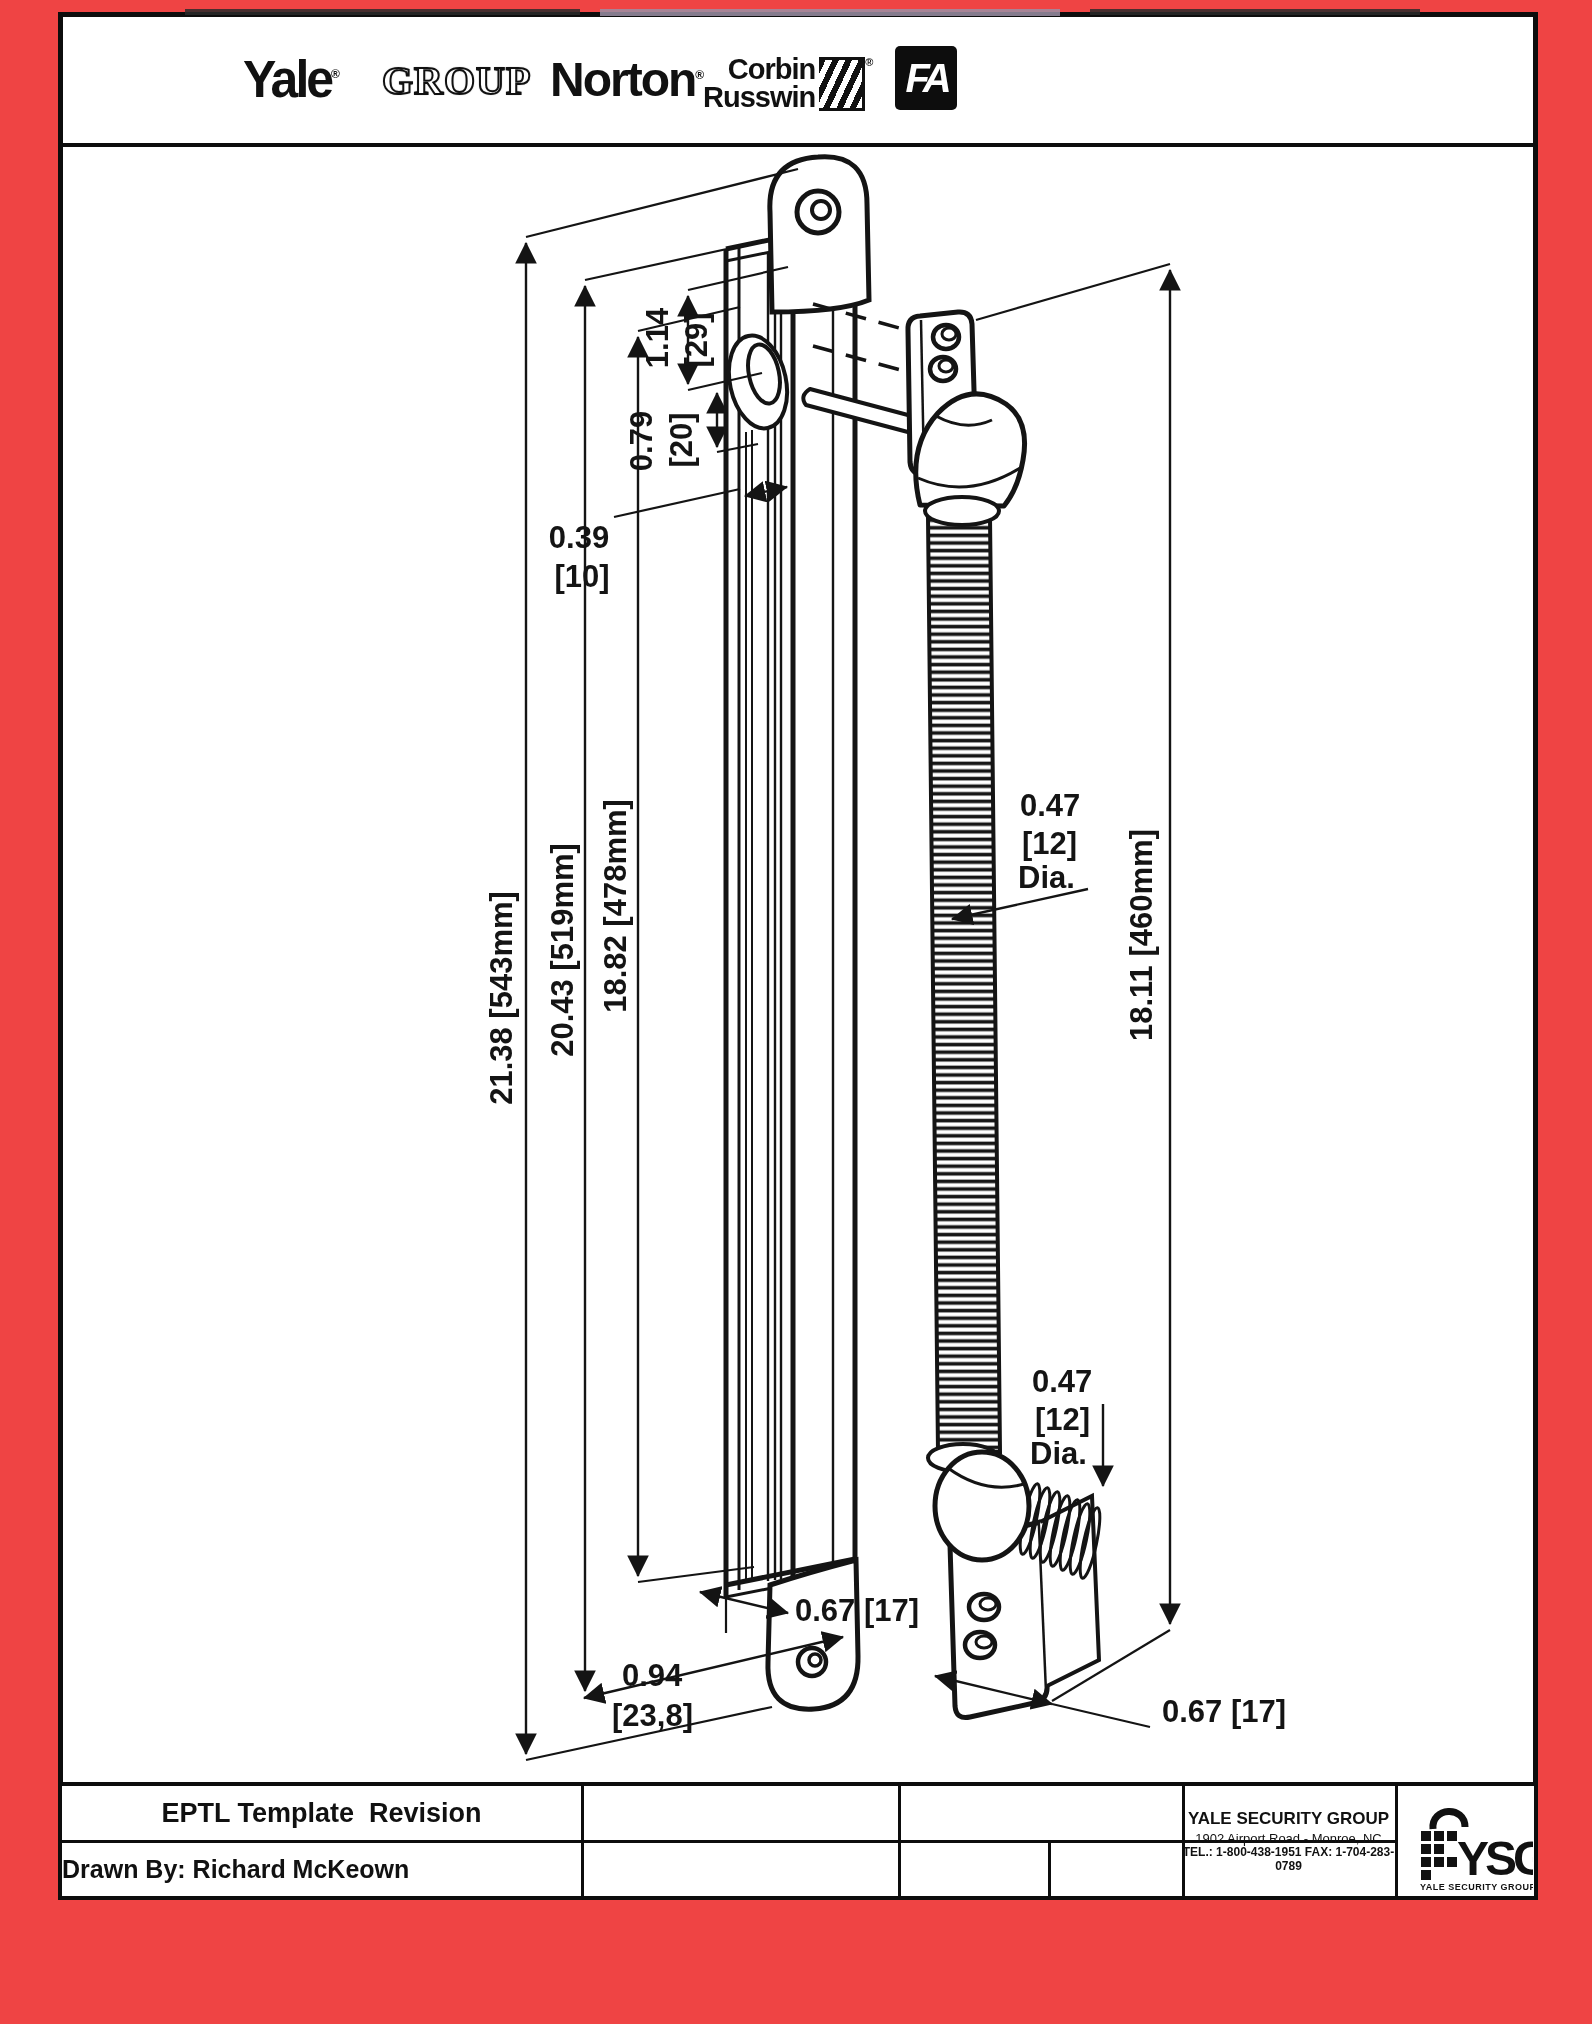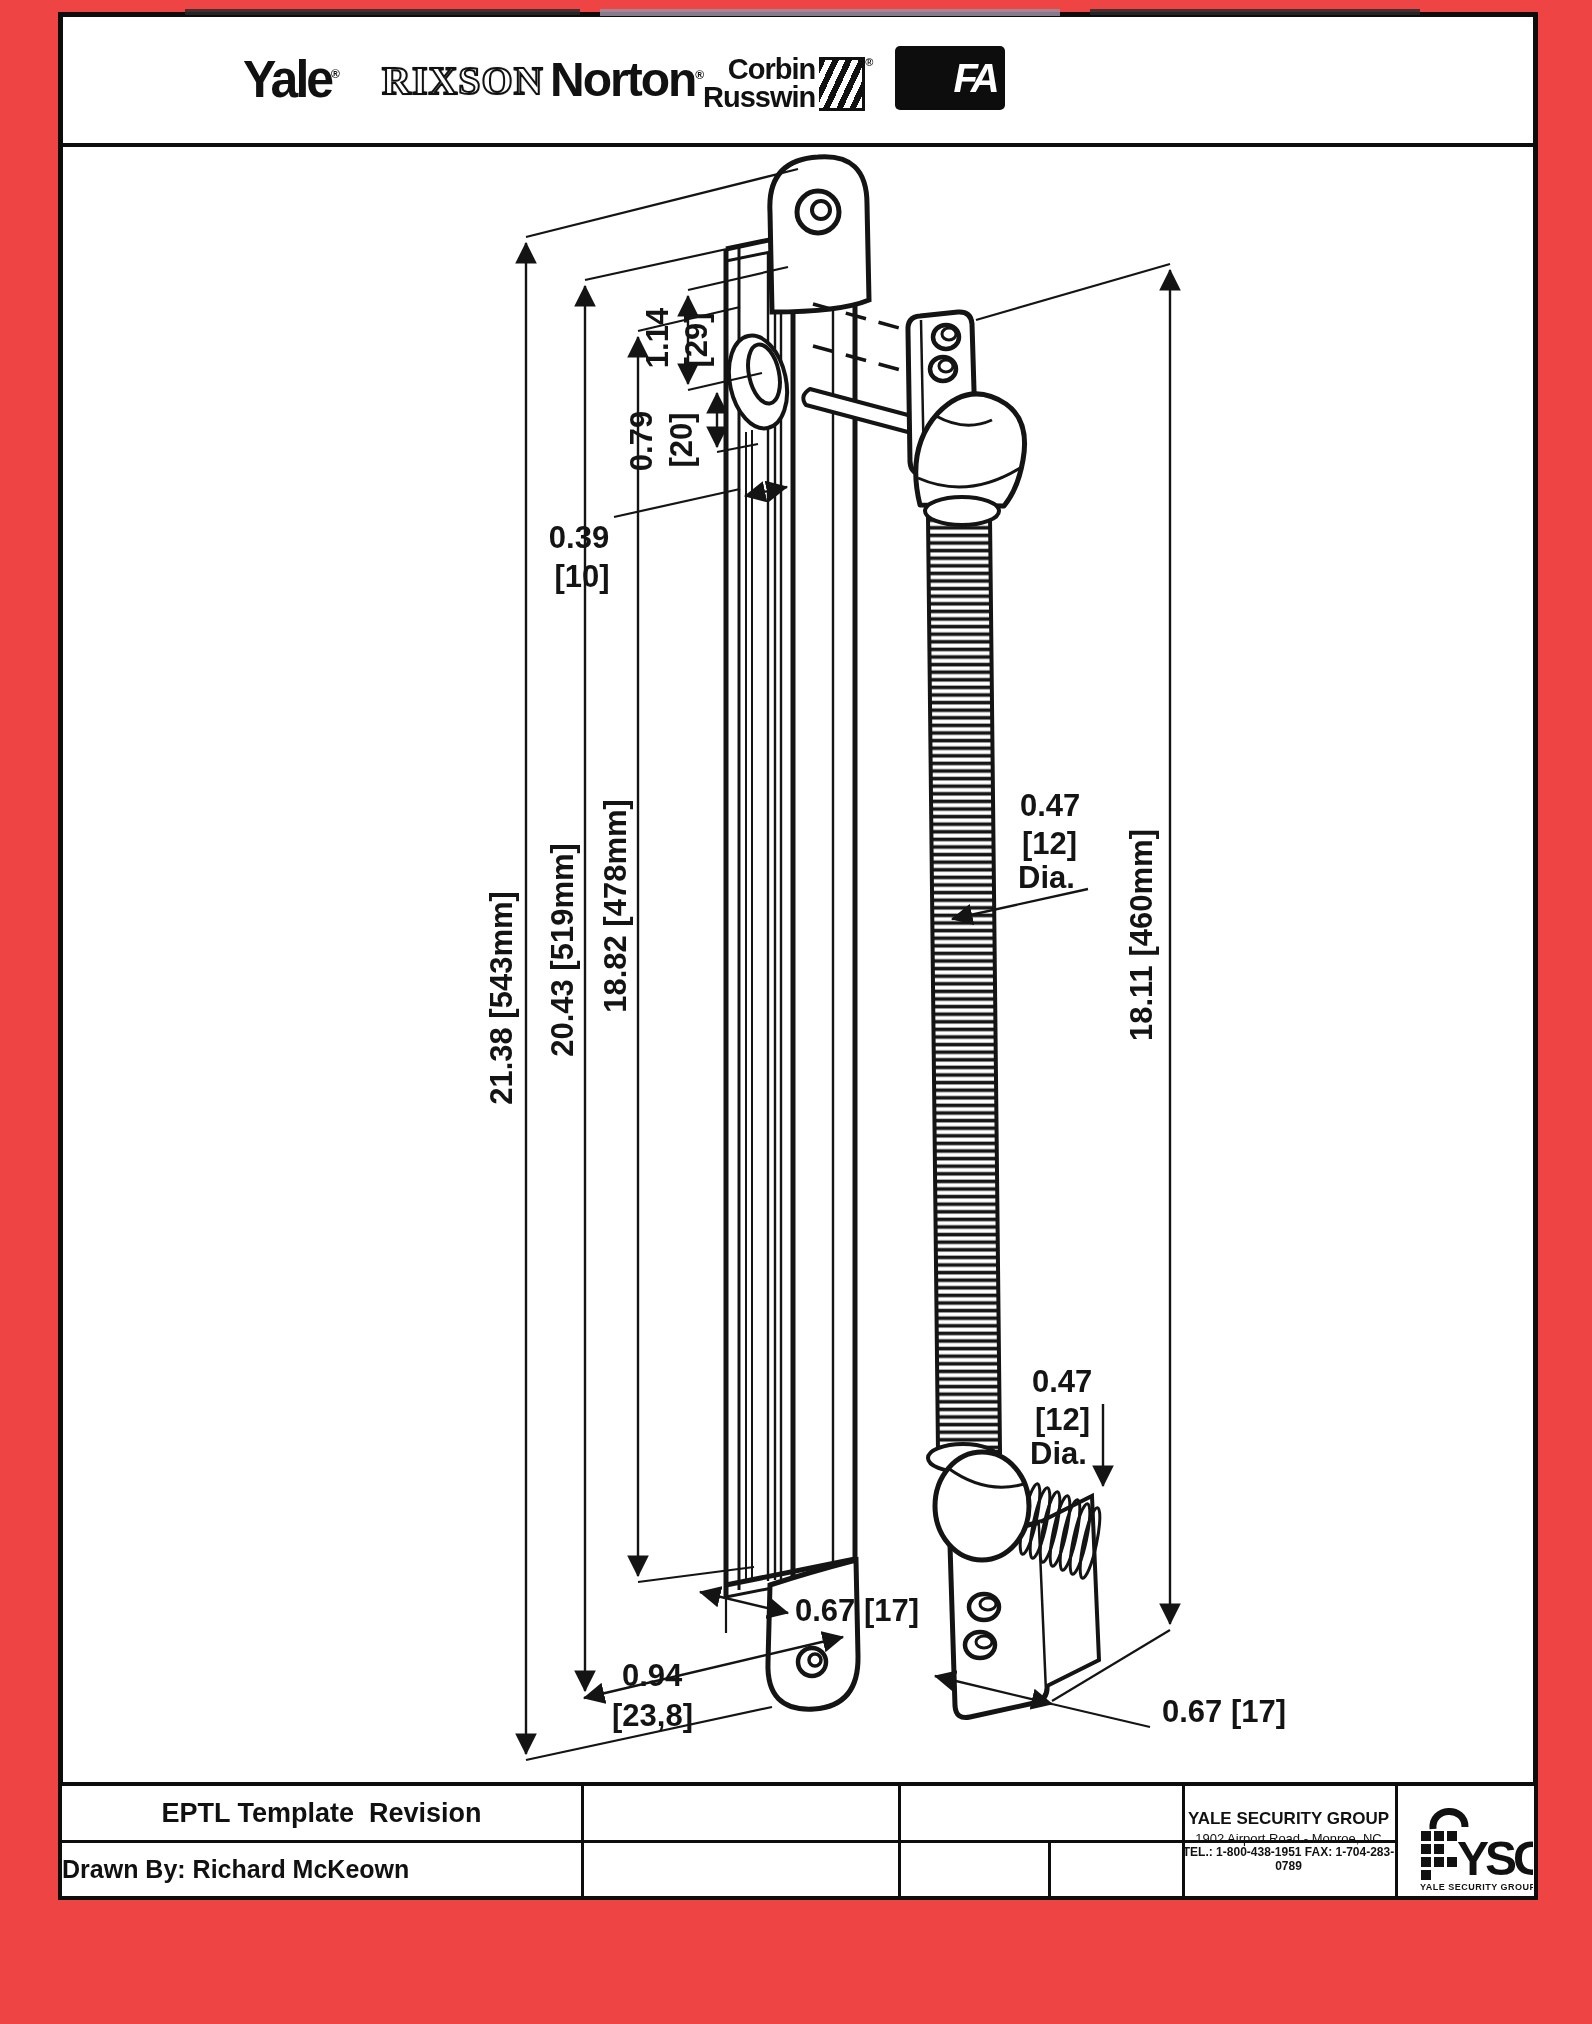--- a/index.html
+++ b/index.html
@@ -12,21 +12,21 @@
   .logo{position:absolute;white-space:nowrap;}
   #yale-logo{left:243px;top:50px;font-size:50px;font-weight:800;letter-spacing:-3px;transform:scaleY(1.05);}
   #yale-logo sup{font-size:12px;font-weight:700;}
   #rixson-logo{left:382px;top:57px;font-family:"Liberation Serif",serif;font-size:40px;font-weight:800;letter-spacing:1px;color:#fff;-webkit-text-stroke:2px #111;text-shadow:0 0 2px #333;}
   #norton-logo{left:550px;top:52px;font-size:48px;font-weight:800;letter-spacing:-2px;}
   #norton-logo sup{font-size:12px;}
   #corbin-logo{left:703px;top:56px;display:flex;align-items:center;}
   #corbin-text{text-align:right;font-weight:800;font-size:29px;line-height:.95;letter-spacing:-1px;}
   #corbin-stripes{width:46px;height:54px;margin-left:4px;background:repeating-linear-gradient(115deg,#111 0 6px,#fff 6px 12px);border:3px solid #111;border-left:none;box-sizing:border-box;}
   #corbin-reg{font-size:11px;font-weight:700;align-self:flex-start;}
-  #fa-monogram{left:895px;top:46px;width:62px;height:64px;background:#0d0d0d;border-radius:5px;color:#fff;font-weight:800;font-size:40px;font-style:italic;display:flex;align-items:center;justify-content:center;letter-spacing:-5px;padding-left:48px;}
+  #fa-monogram{left:895px;top:46px;width:62px;height:64px;background:#0d0d0d;border-radius:5px;color:#fff;font-weight:800;font-size:40px;font-style:italic;display:flex;align-items:center;justify-content:center;letter-spacing:-5px;}
   
   #draw{position:absolute;left:0;top:0;width:1592px;height:2024px;}
   text.dim{font-family:"Liberation Sans",sans-serif;font-size:31px;font-weight:700;fill:#141414;}
   
   #tblock{position:absolute;left:58px;top:1782px;width:1480px;height:118px;border:4px solid #0d0d0d;box-sizing:border-box;background:#fff;}
   .vline{position:absolute;top:0;width:3px;height:110px;background:#0d0d0d;}
   #row-line{position:absolute;left:0;top:54px;width:1333px;height:3px;background:#0d0d0d;}
   .cell{position:absolute;display:flex;align-items:center;}
   #cell-title{left:0;top:0;width:519px;height:54px;justify-content:center;font-size:27px;font-weight:800;white-space:pre;}
   #cell-date{left:522px;top:0;width:312px;height:54px;padding-left:30px;box-sizing:border-box;font-size:25px;font-weight:800;}
@@ -42,21 +42,21 @@
 <body>
 
 <div id="page">
   <div id="frame"></div>
 
   <div class="noise" style="left:185px;top:9px;width:395px;height:6px;background:#2a2a2a;"></div>
   <div class="noise" style="left:600px;top:9px;width:460px;height:7px;background:#9b8fa4;"></div>
   <div class="noise" style="left:1090px;top:9px;width:330px;height:6px;background:#2a2a2a;"></div>
 
   <div class="logo" id="yale-logo"><span>Yale</span><sup>®</sup></div>
-  <div class="logo" id="rixson-logo"><span>RIXSON</span></div>
+  <div class="logo" id="rixson-logo"><span>GROUP</span></div>
   <div class="logo" id="norton-logo"><span>Norton</span><sup>®</sup></div>
   <div class="logo" id="corbin-logo">
     <div id="corbin-text">
       <div>Corbin</div>
       <div>Russwin</div>
     </div>
     <div id="corbin-stripes"></div>
     <span id="corbin-reg">®</span>
   </div>
   <div class="logo" id="fa-monogram">

